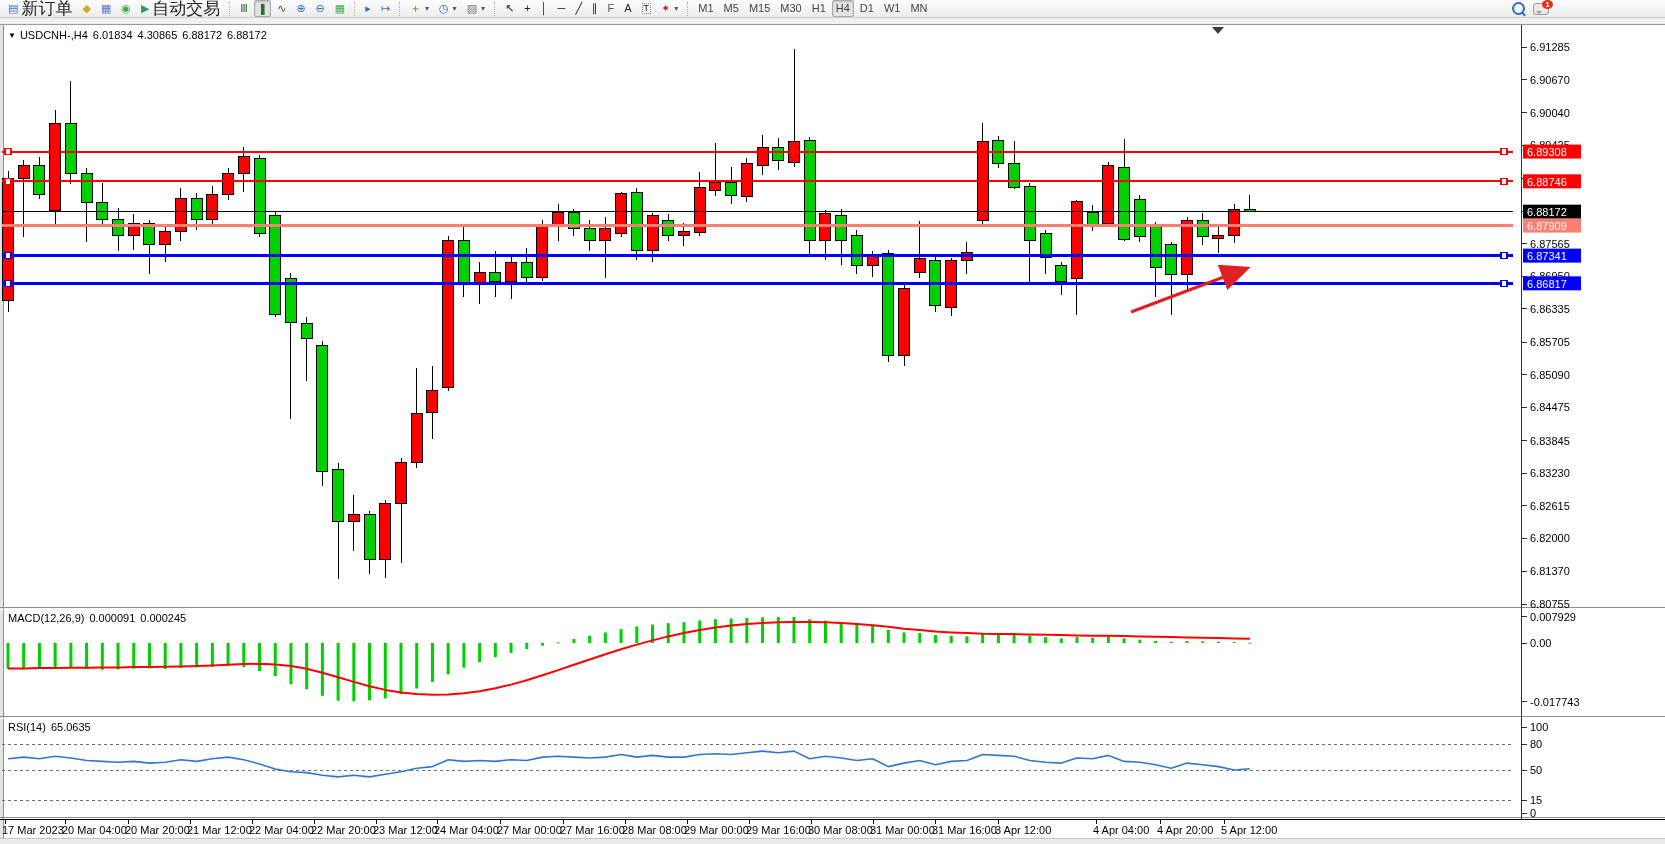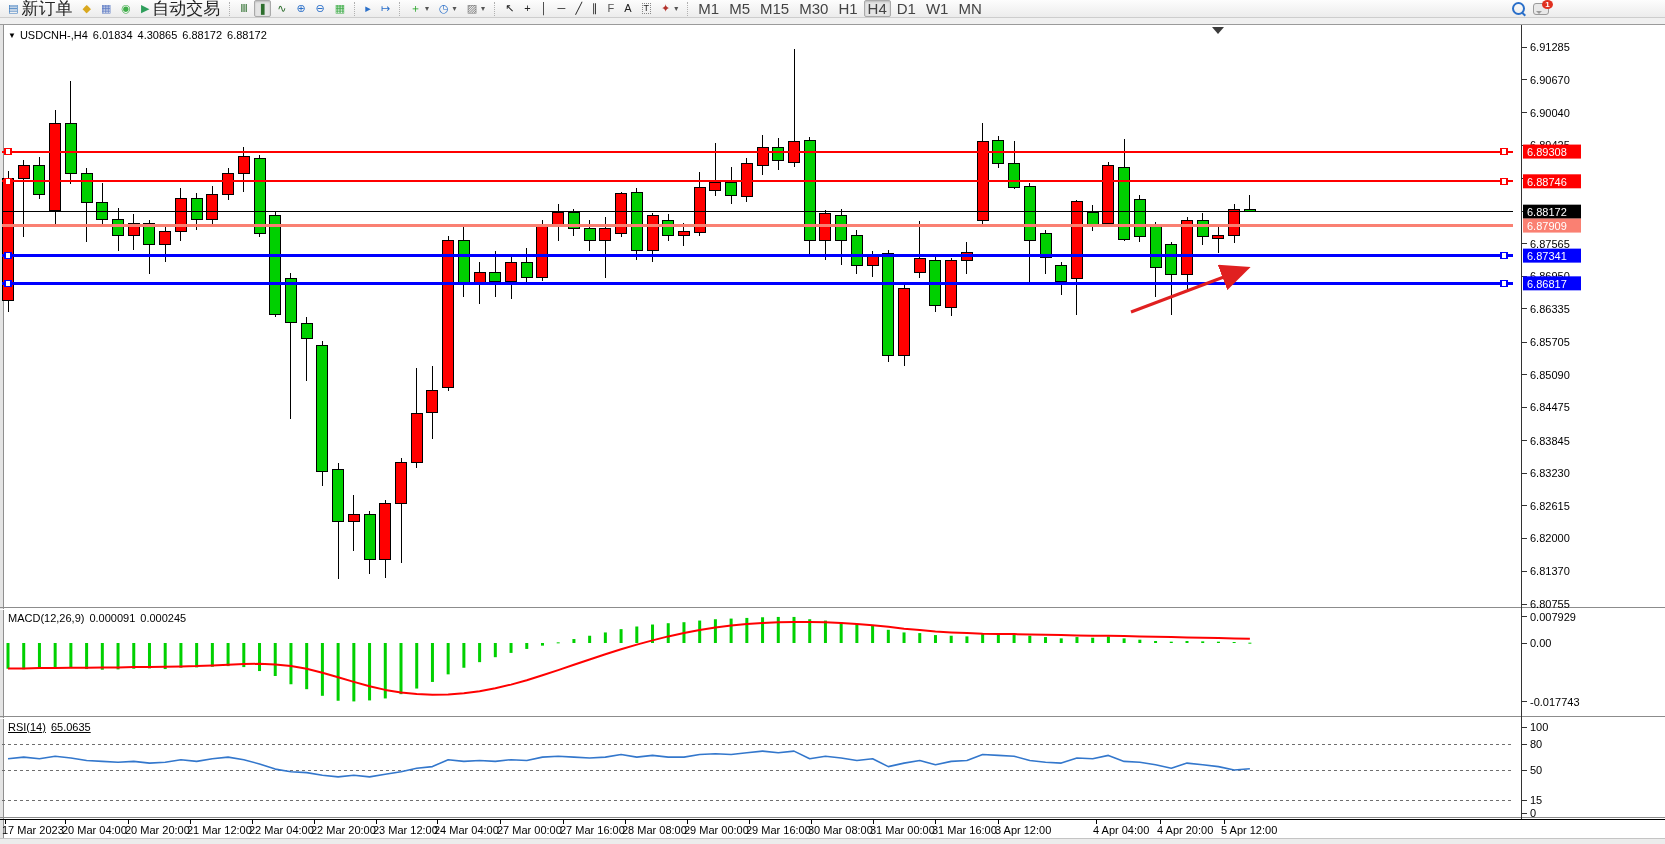--- a/index.html
+++ b/index.html
@@ -21,21 +21,21 @@
   .tb-btn{
     height:15px;display:inline-flex;align-items:center;gap:3px;
     padding:0 3px;margin:0 1px;border:1px solid transparent;border-radius:2px;
     color:#333;line-height:15px;cursor:default;
   }
   .tb-btn.active{background:#e4e4e4;border-color:#a9a9a9;box-shadow:inset 0 1px 2px rgba(0,0,0,.18);}
   .tb-glyph{font-size:11px;line-height:1;display:inline-block;}
   .tb-label{font-size:17px;color:#222;}
   .tb-caret{font-size:8px;color:#555;margin-left:1px;}
   .tb-sep{width:1px;height:14px;border-left:1px dotted #b0b0b0;margin:0 4px;}
-  .tf .tb-label{font-size:15px;color:#444;}
+  .tf .tb-label{font-size:11px;color:#444;}
   .boxed .tb-glyph{border:1px dotted #888;padding:0 1px;font-size:9px;}
   
   .tb-right{position:absolute;left:1512px;top:1px;display:flex;align-items:center;gap:8px;}
   .magnifier{position:relative;width:9px;height:9px;border:2px solid #2a6fc9;border-radius:50%;display:inline-block;}
   .magnifier::after{content:"";position:absolute;width:5px;height:2px;background:#2a6fc9;
     transform:rotate(45deg);left:7px;top:9px;}
   .balloon{position:relative;width:14px;height:10px;background:#e8e8e8;border:1px solid #9a9a9a;
     border-radius:3px;display:inline-block;margin-top:2px;}
   .balloon::after{content:"";position:absolute;left:2px;bottom:-3px;border:3px solid transparent;border-top-color:#9a9a9a;}
   .badge{
@@ -45,21 +45,21 @@
   }
   
   svg#chart-svg{position:absolute;left:0;top:0;z-index:1;}
   .overlay-label{position:absolute;z-index:3;font-size:11px;color:#000;white-space:nowrap;}
   #symbol-line{top:29px;left:8px;}
   #symbol-line .dd{font-size:8px;margin-right:4px;vertical-align:1px;}
   #symbol-line span{margin-right:5px;}
   #macd-line{top:612px;left:8px;}
   #macd-line span{margin-right:5px;}
   #rsi-line{top:721px;left:8px;}
-  #rsi-line span{margin-right:5px;text-decoration:underline;}
+  #rsi-line span{margin-right:5px;}
   .statusbar{position:absolute;left:0;top:838px;width:1665px;height:6px;background:#ececec;border-top:1px solid #c4c4c4;z-index:4;}
 </style>
 </head>
 <body>
 
 <div class="toolbar">
   <div class="tb-groups">
       <span class="tb-btn">
         <span class="tb-glyph" style="color: rgb(58, 122, 191);">▤</span>
         <span class="tb-label">新订单</span>

